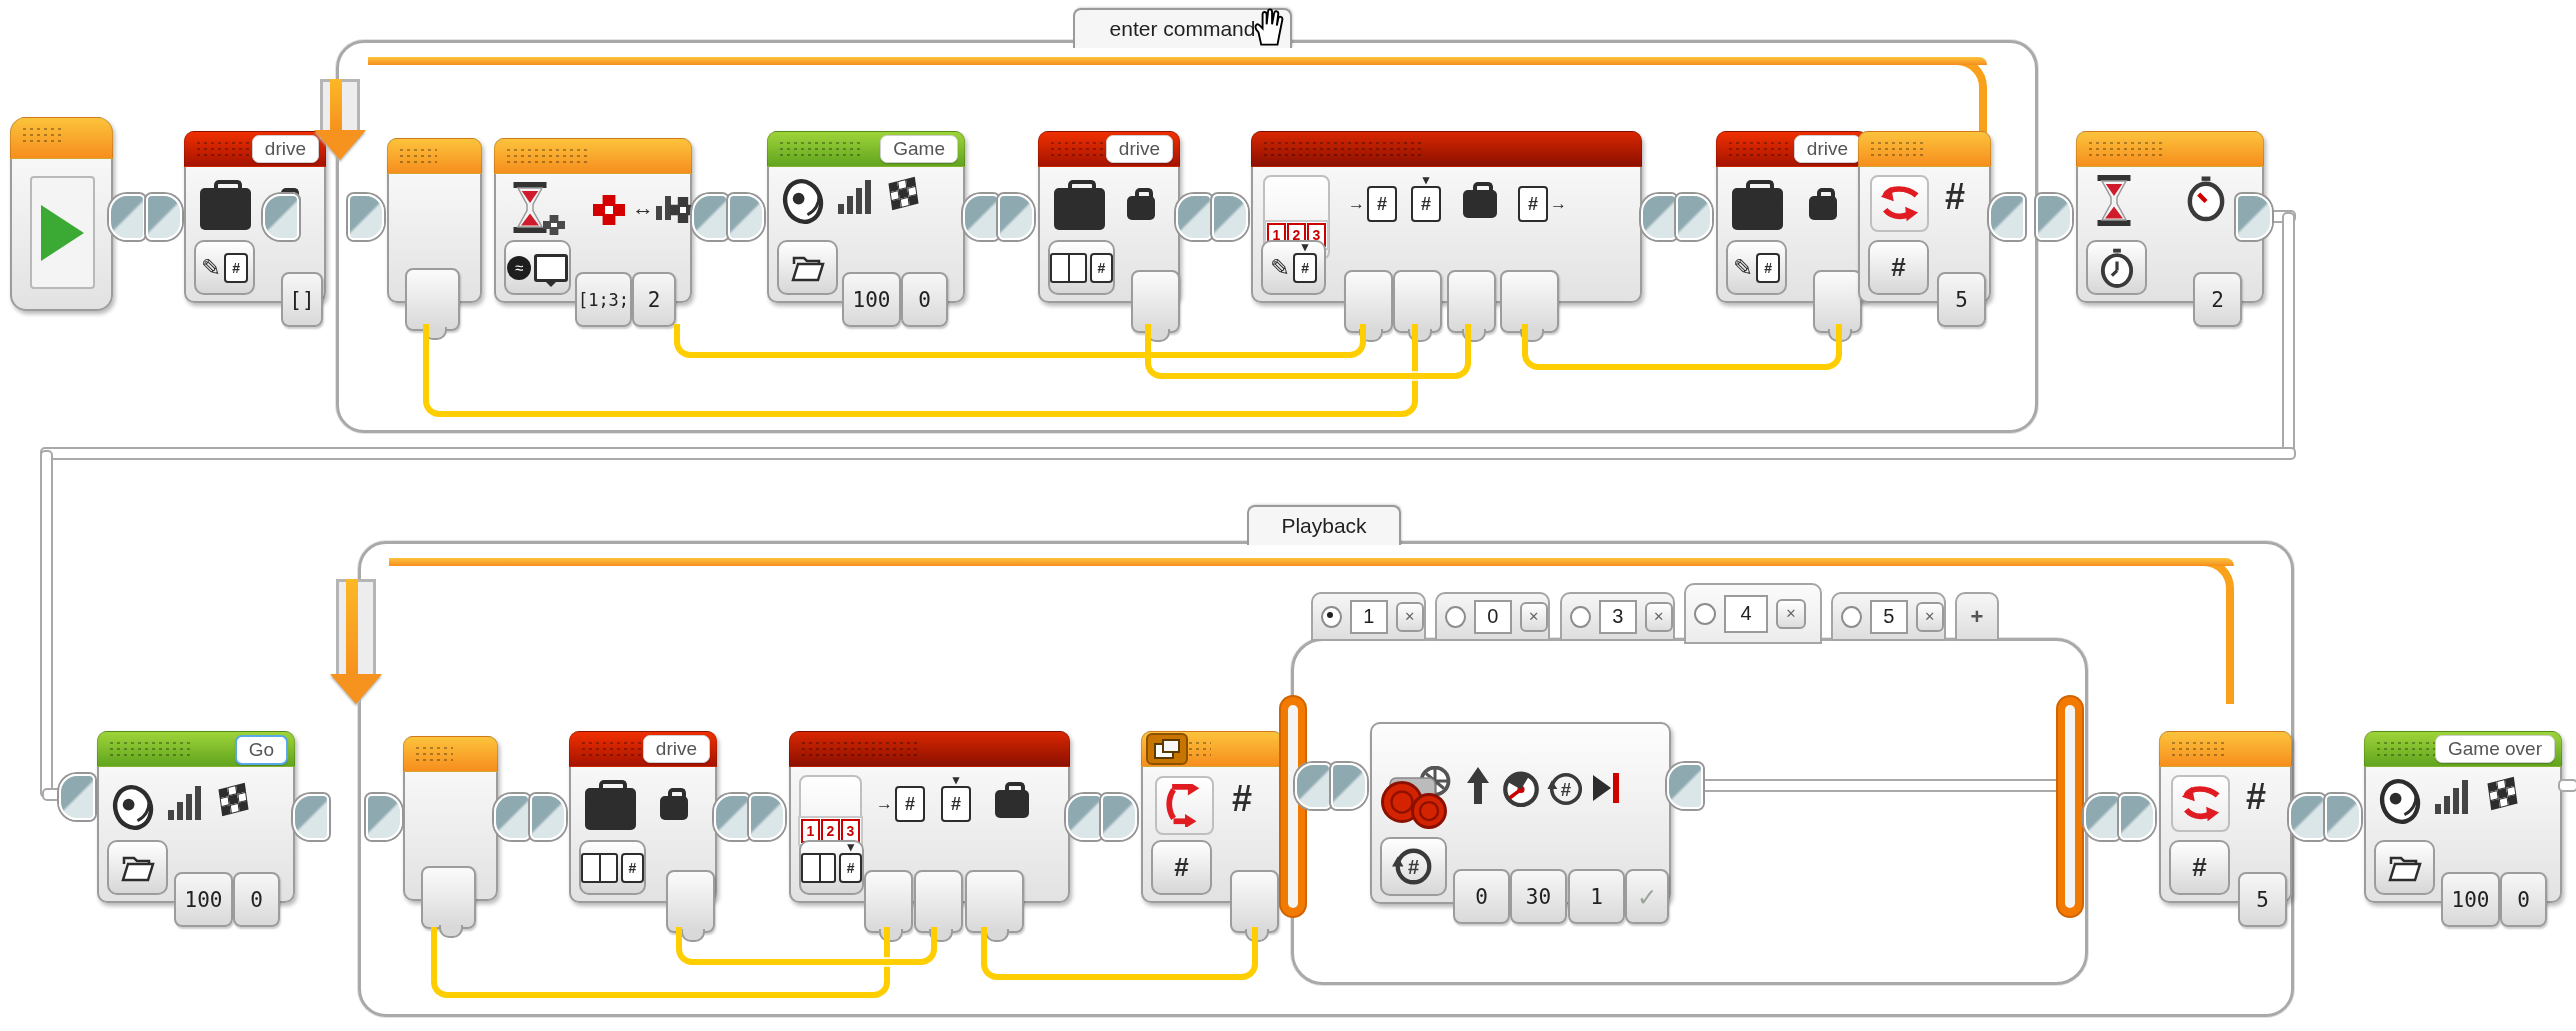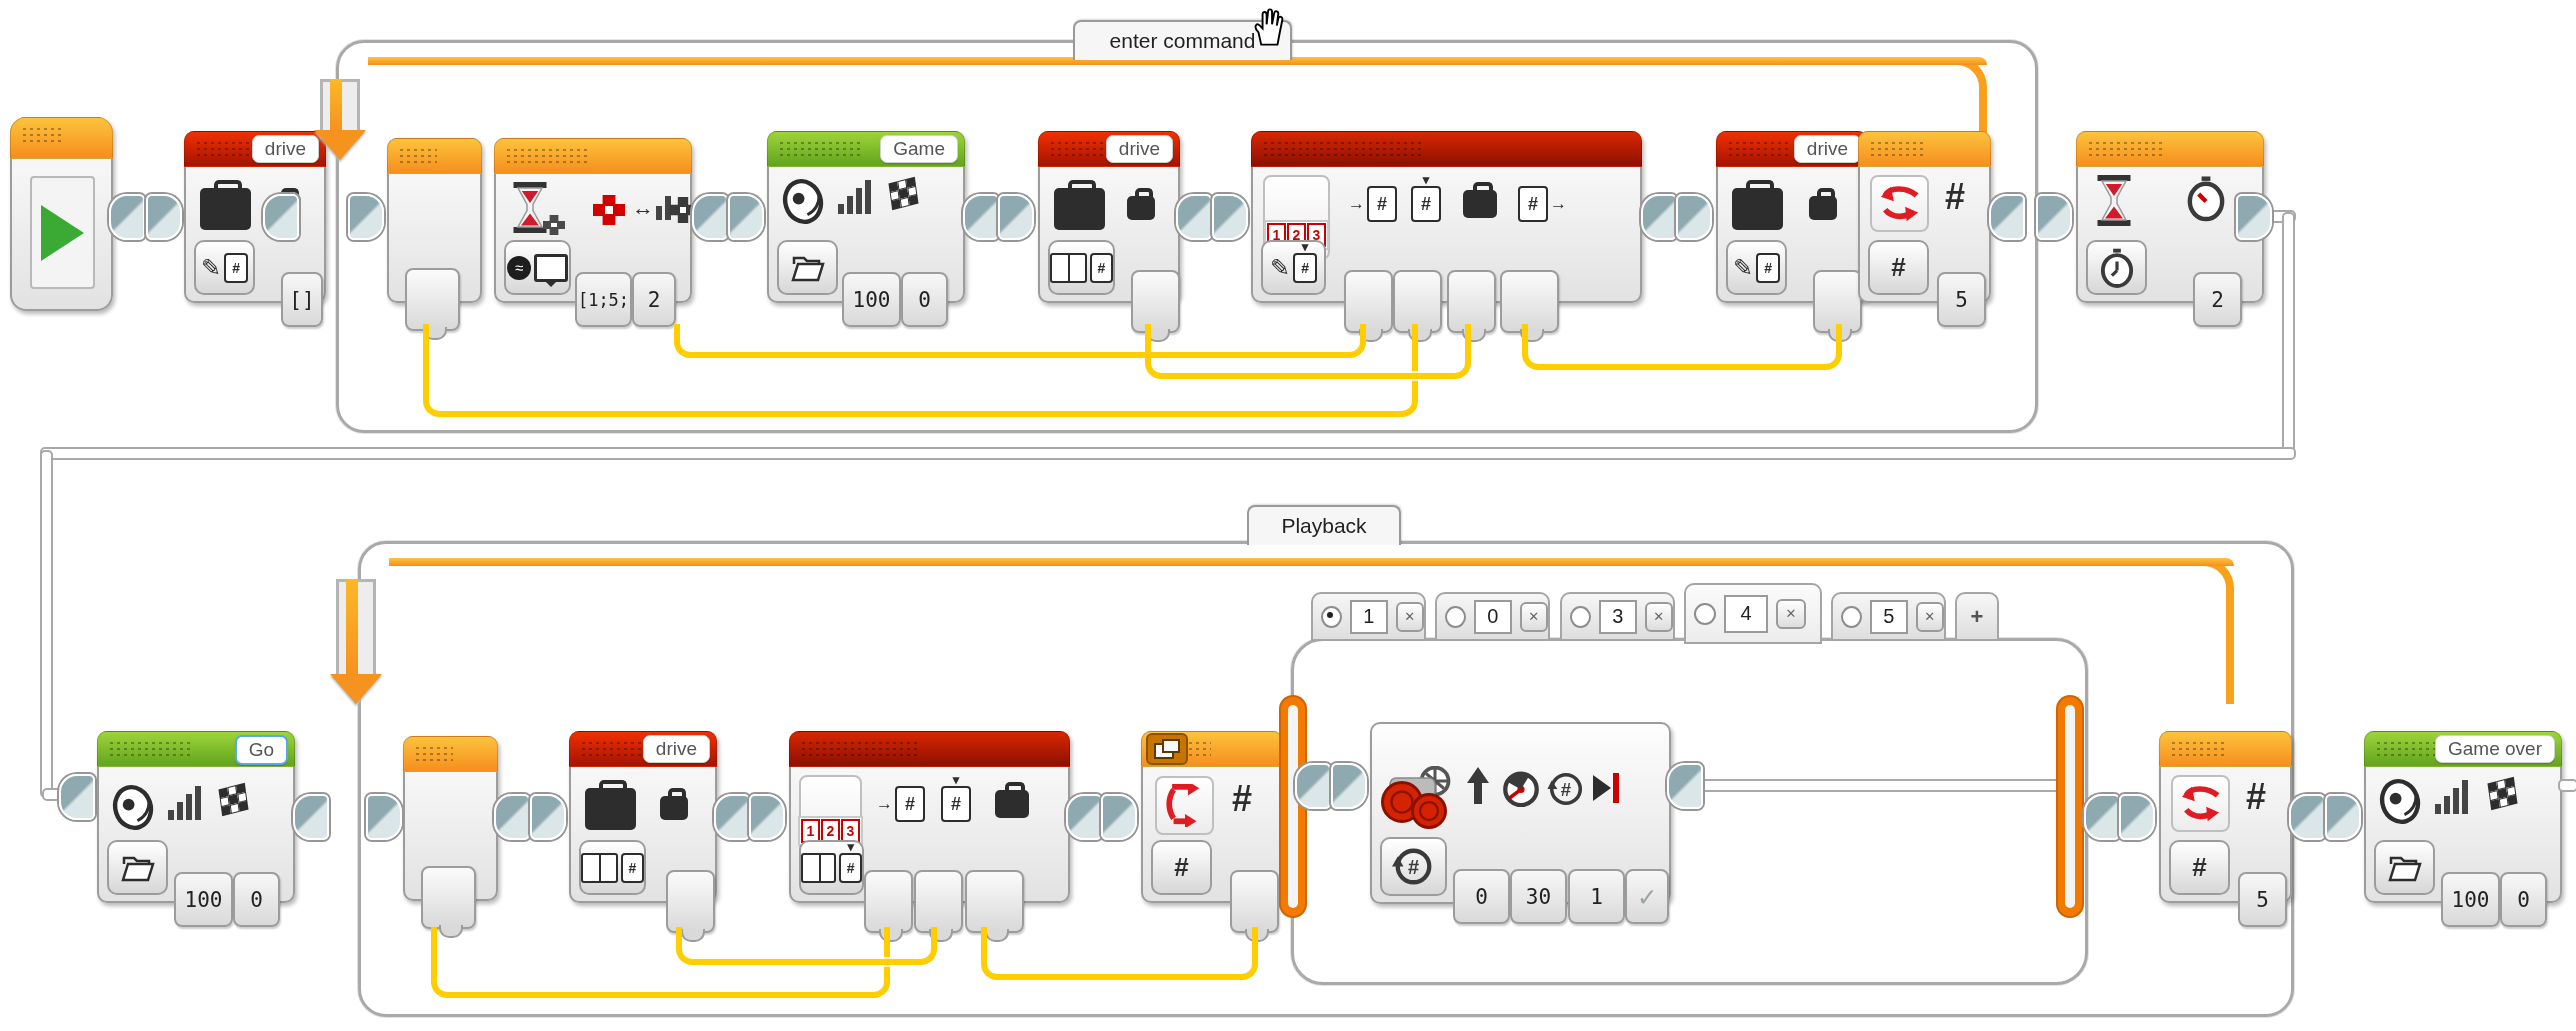--- a/index.html
+++ b/index.html
@@ -94,21 +94,21 @@
 <div id="canvas">
 
   <div class="gwire" style="left:2266px;top:210px;width:26px;height:9px;"></div>
   <div class="gwire" style="left:2282px;top:212px;width:9px;height:241px;"></div>
   <div class="gwire" style="left:40px;top:447px;width:2252px;height:9px;"></div>
   <div class="gwire" style="left:40px;top:450px;width:9px;height:344px;"></div>
   <div class="gwire" style="left:42px;top:788px;width:55px;height:9px;"></div>
 
   <div class="loopwrap" style="left:336px;top:40px;width:1696px;height:387px;"></div>
   <div class="band" style="left:368px;top:57px;width:1611px;height:95px;"></div>
-  <div class="looplabel" style="left:1073px;top:20px;width:215px;align-items:center;">
+  <div class="looplabel" style="left:1073px;top:8px;width:215px;align-items:center;">
     <span>enter command</span>
   </div>
 
   <svg width="34" height="38" viewBox="0 0 24 28" style="position:absolute;left:1251px;top:8px;z-index:9;">
     <path d="M7 27 L5 18 Q2 15 3 13 Q4 11 6 13 L8 15 L8 5 Q8 3 9.5 3 Q11 3 11 5 L11 12 L12 3 Q12 1 13.5 1 Q15 1 15 3 L15 12 L16.5 4 Q17 2 18.5 2.5 Q20 3 19.5 5 L18.5 13 L19.5 8 Q20 6 21.5 6.5 Q23 7 22.5 9 L20.5 19 L19 27 Z" fill="#fff" stroke="#000" stroke-width="1.4"></path>
   </svg>
   <div class="entryarrow" style="left:314px;top:79px;">
     <div class="gr"></div>
       <div class="og"></div>
       <div class="hd3"></div>
@@ -160,21 +160,21 @@
       <span class="bars">
           <i style="height:14px;"></i>
           <i style="height:24px;"></i>
         </span>
     </div>
     <div class="brick darktxt" style="position:absolute;left:174px;top:57px;width:26px;height:26px;color:#3a3a3a;"></div>
     <div class="ft" style="width:63px;">
       <span class="dcirc">≈</span>
       <span class="monitor"></span>
     </div>
-    <div class="val" style="left:79px;bottom:-26px;width:53px;font-size:17px;">[1;5;</div>
+    <div class="val" style="left:79px;bottom:-26px;width:53px;font-size:17px;">[1;3;</div>
     <div class="val" style="left:136px;bottom:-26px;width:40px;">2</div>
   </div>
   <div class="cn l" style="left:692px;top:194px;"></div>
   <div class="cn r" style="left:728px;top:194px;"></div>
 
   <div class="blk" style="left:767px;top:131px;width:194px;height:168px;">
     <div class="hd green">
       <span class="chip">Game</span>
     </div>
     <svg width="47" height="51" viewBox="0 0 32 34" style="position:absolute;left:12px;top:43px;">

